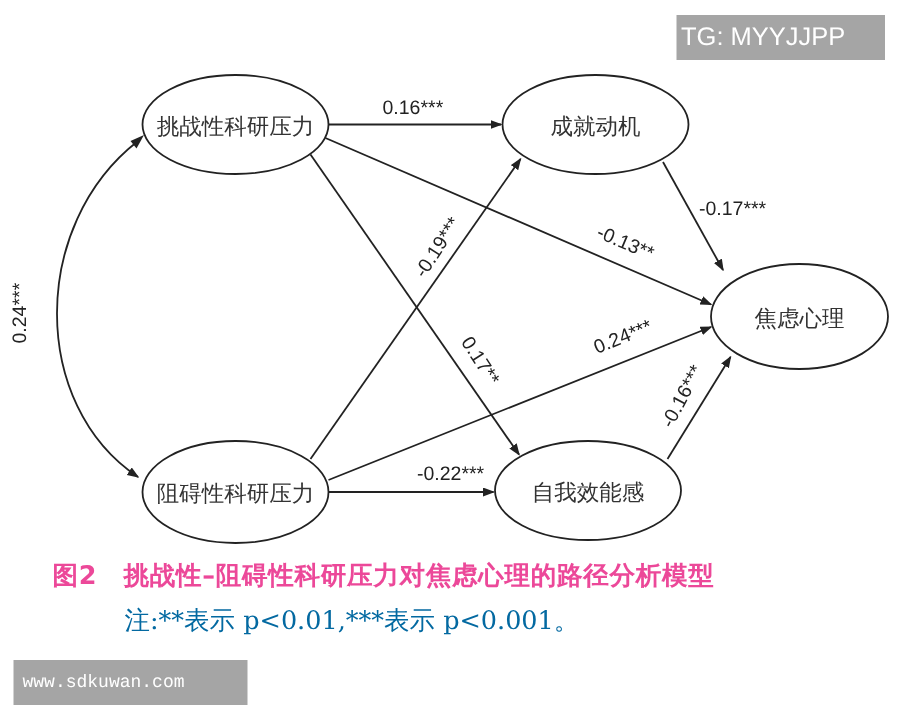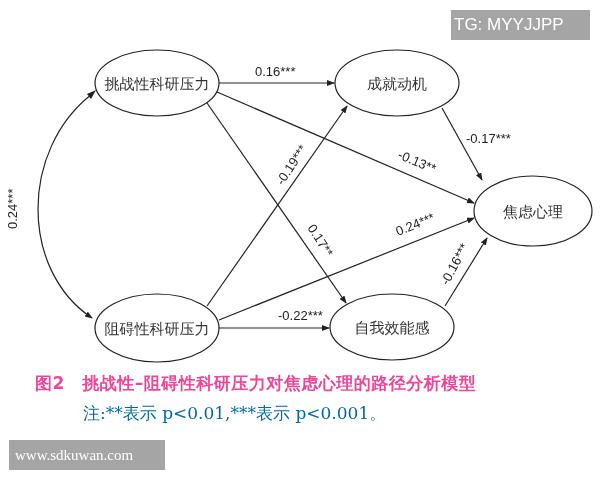--- a/index.html
+++ b/index.html
@@ -3,21 +3,21 @@
 <meta charset="utf-8">
 <style>
   html,body{margin:0;padding:0;background:#fff;}
   body{width:600px;height:480px;position:relative;overflow:hidden;font-family:"DejaVu Sans","Liberation Sans",sans-serif;}
   svg{position:absolute;left:0;top:0;}
   .node-text{font-family:"DejaVu Sans",sans-serif;font-size:15px;fill:#333;}
   .edge-label{font-family:"Liberation Sans",sans-serif;font-size:13px;fill:#222;}
   .caption{position:absolute;left:35px;top:372px;font-family:"DejaVu Sans",sans-serif;font-size:17px;font-weight:bold;color:#ec4899;letter-spacing:0.5px;white-space:nowrap;}
   .note{position:absolute;left:35px;top:402px;font-family:"DejaVu Serif","Liberation Serif",serif;font-size:17px;color:#0369a1;white-space:nowrap;margin-left:48px;}
   .wm-top{position:absolute;left:451px;top:10px;width:139px;height:30px;background:#a5a5a5;color:#fff;font-family:"Liberation Sans",sans-serif;font-size:17px;line-height:30px;padding-left:3px;box-sizing:border-box;}
-  .wm-bottom{position:absolute;left:9px;top:440px;width:156px;height:30px;background:#a5a5a5;color:#fff;font-family:Liberation Serif, serif;font-size:15px;line-height:30px;padding-left:6px;box-sizing:border-box;}
+  .wm-bottom{position:absolute;left:9px;top:440px;width:156px;height:30px;background:#a5a5a5;color:#fff;font-family:Liberation Mono, monospace;font-size:12px;line-height:30px;padding-left:6px;box-sizing:border-box;}
 </style>
 </head>
 <body>
 
 <svg width="600" height="480" viewBox="0 0 600 480">
   <defs>
     <marker id="arr" markerWidth="8" markerHeight="8" refX="7" refY="3" orient="auto" markerUnits="userSpaceOnUse">
       <path d="M0,0 L8,3 L0,6 Z" fill="#222"></path>
     </marker>
   </defs>

